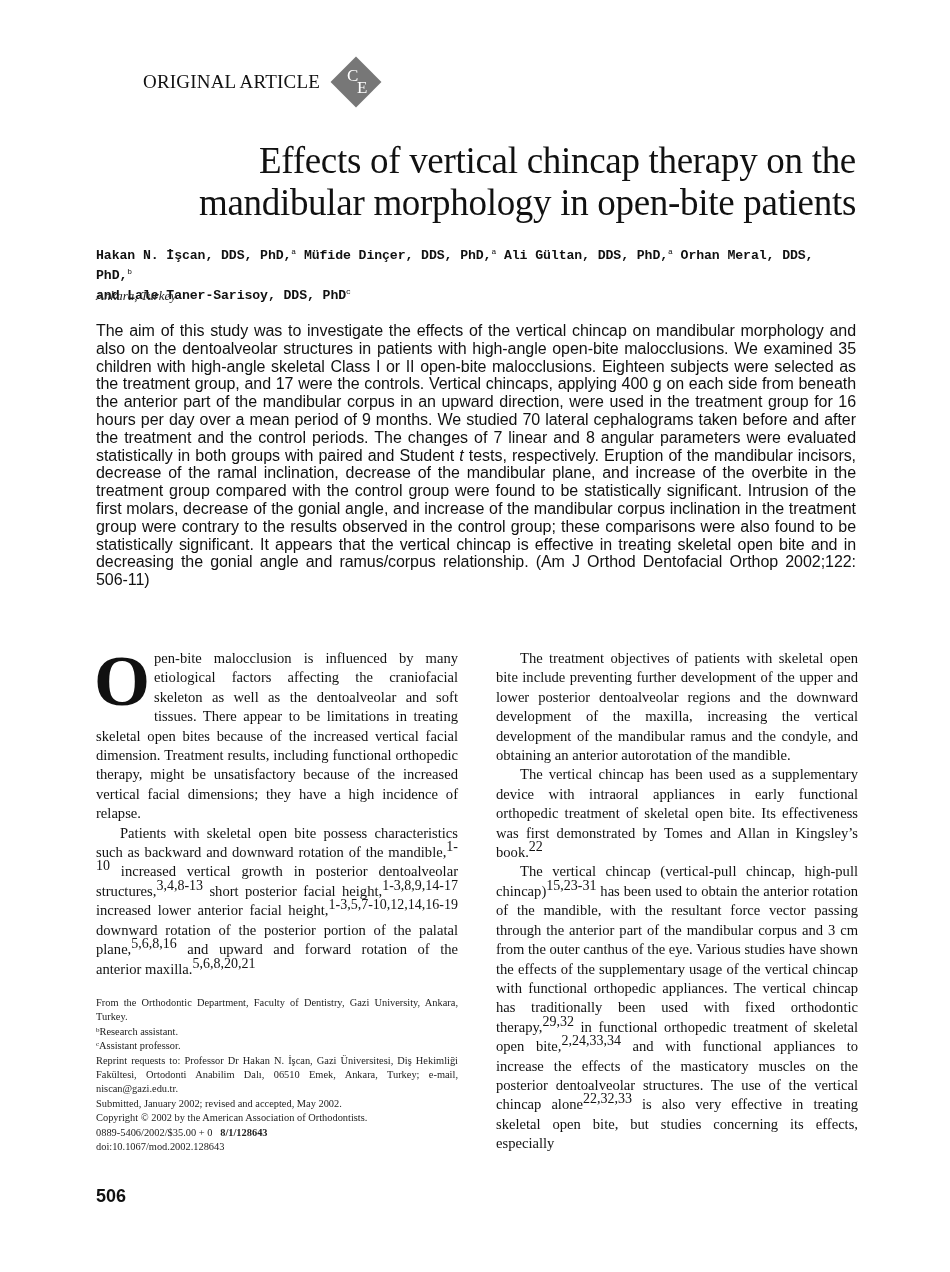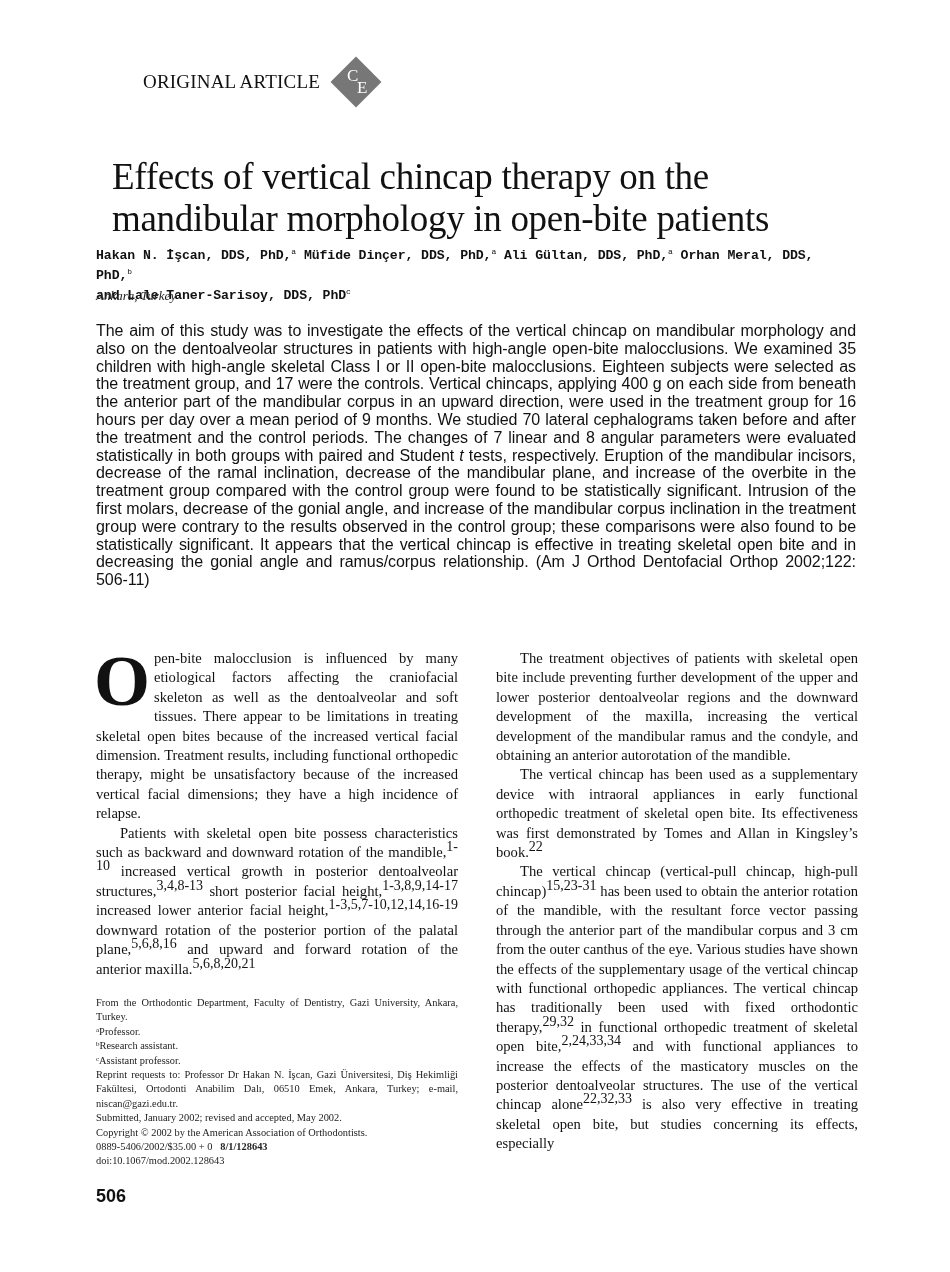--- a/index.html
+++ b/index.html
@@ -55,23 +55,24 @@
 
     .title {
       position: absolute;
       left: 96px;
       top: 140px;
       width: 760px;
       font-family: "Liberation Serif", serif;
       font-size: 37px;
       line-height: 42px;
       color: #111;
-      margin: 16px;
+      margin: 0;
       font-weight: normal;
       letter-spacing: -0.3px;
+      text-align: right;
     }
 
     .authors {
       position: absolute;
       left: 96px;
       top: 246px;
       width: 760px;
       font-family: Liberation Mono, monospace;
       font-weight: bold;
       font-size: 13.2px;
@@ -199,21 +200,20 @@
 
 <div class="abstract"><span>The aim of this study was to investigate the effects of the vertical chincap on mandibular morphology and also on the dentoalveolar structures in patients with high-angle open-bite malocclusions. We examined 35 children with high-angle skeletal Class I or II open-bite malocclusions. Eighteen subjects were selected as the treatment group, and 17 were the controls. Vertical chincaps, applying 400 g on each side from beneath the anterior part of the mandibular corpus in an upward direction, were used in the treatment group for 16 hours per day over a mean period of 9 months. We studied 70 lateral cephalograms taken before and after the treatment and the control periods. The changes of 7 linear and 8 angular parameters were evaluated statistically in both groups with paired and Student </span><i>t</i><span> tests, respectively. Eruption of the mandibular incisors, decrease of the ramal inclination, decrease of the mandibular plane, and increase of the overbite in the treatment group compared with the control group were found to be statistically significant. Intrusion of the first molars, decrease of the gonial angle, and increase of the mandibular corpus inclination in the treatment group were contrary to the results observed in the control group; these comparisons were also found to be statistically significant. It appears that the vertical chincap is effective in treating skeletal open bite and in decreasing the gonial angle and ramus/corpus relationship. (Am J Orthod Dentofacial Orthop 2002;122: 506-11)</span></div>
 
 <div class="col col-left">
   <p class="first"><span class="dropcap">O</span><span>pen-bite malocclusion is influenced by many etiological factors affecting the craniofacial skeleton as well as the dentoalveolar and soft tissues. There appear to be limitations in treating skeletal open bites because of the increased vertical facial dimension. Treatment results, including functional orthopedic therapy, might be unsatisfactory because of the increased vertical facial dimensions; they have a high incidence of relapse.</span></p>
   <p><span>Patients with skeletal open bite possess characteristics such as backward and downward rotation of the mandible,</span><sup>1-10</sup><span> increased vertical growth in posterior dentoalveolar structures,</span><sup>3,4,8-13</sup><span> short posterior facial height,</span><sup>1-3,8,9,14-17</sup><span> increased lower anterior facial height,</span><sup>1-3,5,7-10,12,14,16-19</sup><span> downward rotation of the posterior portion of the palatal plane,</span><sup>5,6,8,16</sup><span> and upward and forward rotation of the anterior maxilla.</span><sup>5,6,8,20,21</sup></p>
 </div>
 
 <div class="footnotes">
   <div>From the Orthodontic Department, Faculty of Dentistry, Gazi University, Ankara, Turkey.</div>
-  <div><sup>a</sup><span>Professor.</span></div>
   <div><sup>b</sup><span>Research assistant.</span></div>
   <div><sup>c</sup><span>Assistant professor.</span></div>
   <div>Reprint requests to: Professor Dr Hakan N. İşcan, Gazi Üniversitesi, Diş Hekimliği Fakültesi, Ortodonti Anabilim Dalı, 06510 Emek, Ankara, Turkey; e-mail, niscan@gazi.edu.tr.</div>
   <div>Submitted, January 2002; revised and accepted, May 2002.</div>
   <div>Copyright © 2002 by the American Association of Orthodontists.</div>
   <div><span>0889-5406/2002/$35.00 + 0</span>&nbsp;&nbsp;&nbsp;<b>8/1/128643</b></div>
   <div>doi:10.1067/mod.2002.128643</div>
 </div>
 
 <div class="page-number">506</div>

